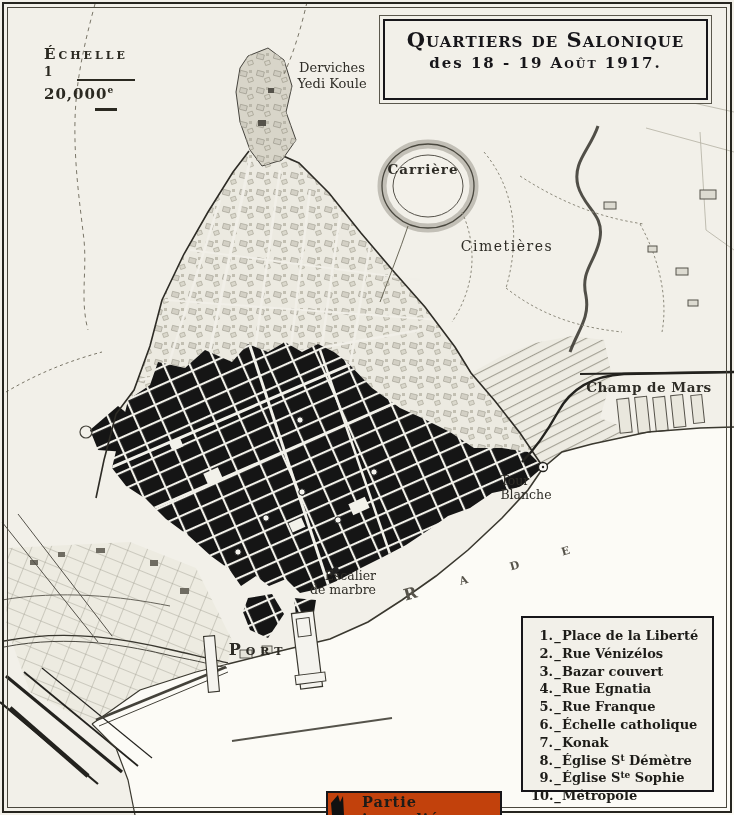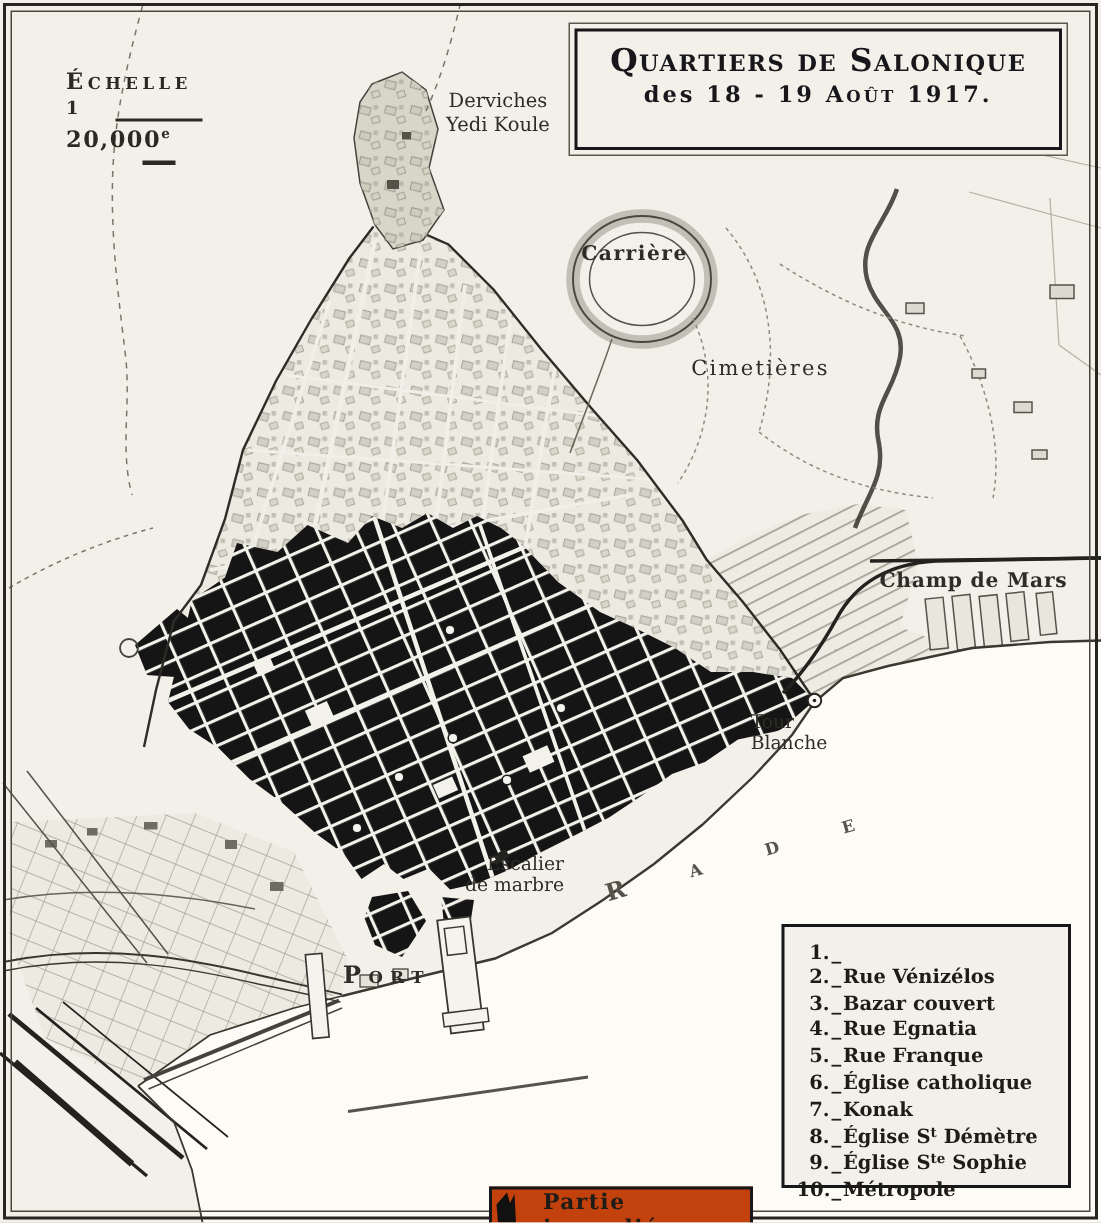--- a/index.html
+++ b/index.html
@@ -289,20 +289,21 @@
     <div>Escalier</div>
     <div>de marbre</div>
   </div>
   <div class="lbl lbl-port">Port</div>
   <div class="lbl lbl-rade">Rade</div>
 
   <div class="legend-box">
     <div class="legend-row">
       <span class="ln">1.</span>
         <span class="lsep">_</span>
+        <span class="ltext"><span>Place de la Liberté</span><span class="lsup"></span><span></span></span>
     </div>
     <div class="legend-row">
       <span class="ln">2.</span>
         <span class="lsep">_</span>
         <span class="ltext"><span>Rue Vénizélos</span><span class="lsup"></span><span></span></span>
     </div>
     <div class="legend-row">
       <span class="ln">3.</span>
         <span class="lsep">_</span>
         <span class="ltext"><span>Bazar couvert</span><span class="lsup"></span><span></span></span>
@@ -313,21 +314,21 @@
         <span class="ltext"><span>Rue Egnatia</span><span class="lsup"></span><span></span></span>
     </div>
     <div class="legend-row">
       <span class="ln">5.</span>
         <span class="lsep">_</span>
         <span class="ltext"><span>Rue Franque</span><span class="lsup"></span><span></span></span>
     </div>
     <div class="legend-row">
       <span class="ln">6.</span>
         <span class="lsep">_</span>
-        <span class="ltext"><span>Église catholique</span><span class="lsup"></span><span></span></span>
+        <span class="ltext"><span>Échelle catholique</span><span class="lsup"></span><span></span></span>
     </div>
     <div class="legend-row">
       <span class="ln">7.</span>
         <span class="lsep">_</span>
         <span class="ltext"><span>Konak</span><span class="lsup"></span><span></span></span>
     </div>
     <div class="legend-row">
       <span class="ln">8.</span>
         <span class="lsep">_</span>
         <span class="ltext"><span>Église S</span><span class="lsup">t</span><span> Démètre</span></span>

